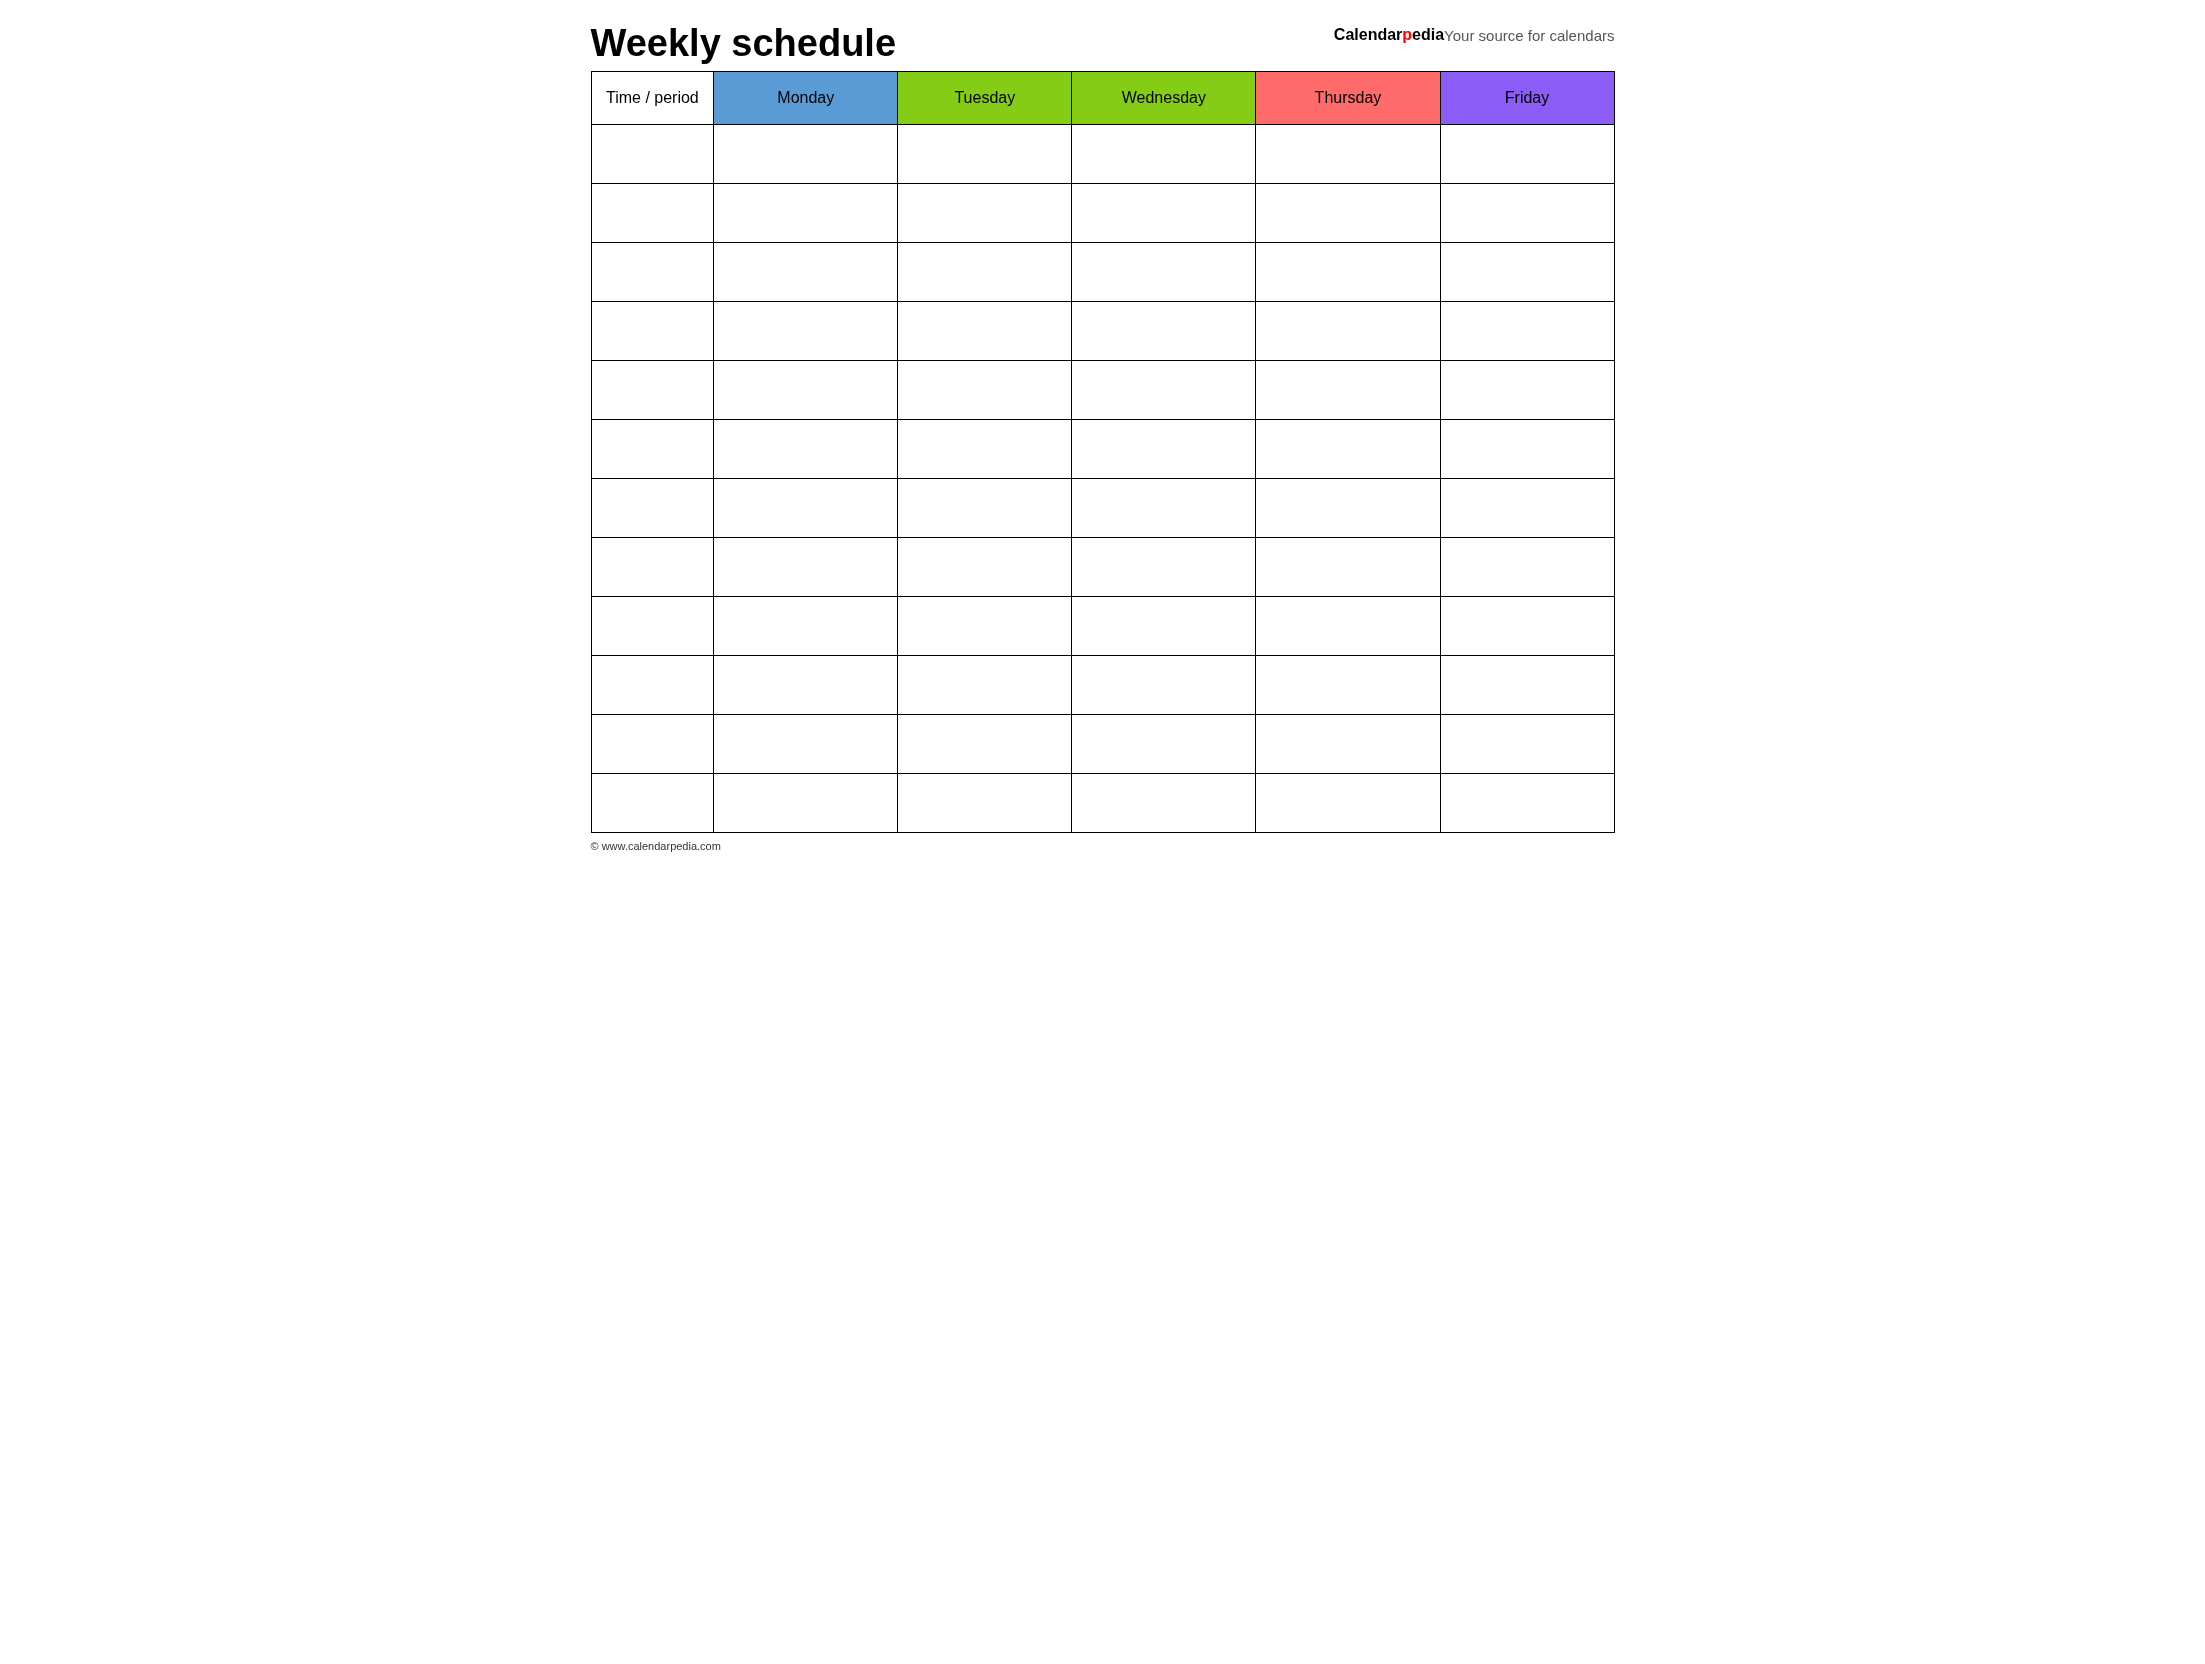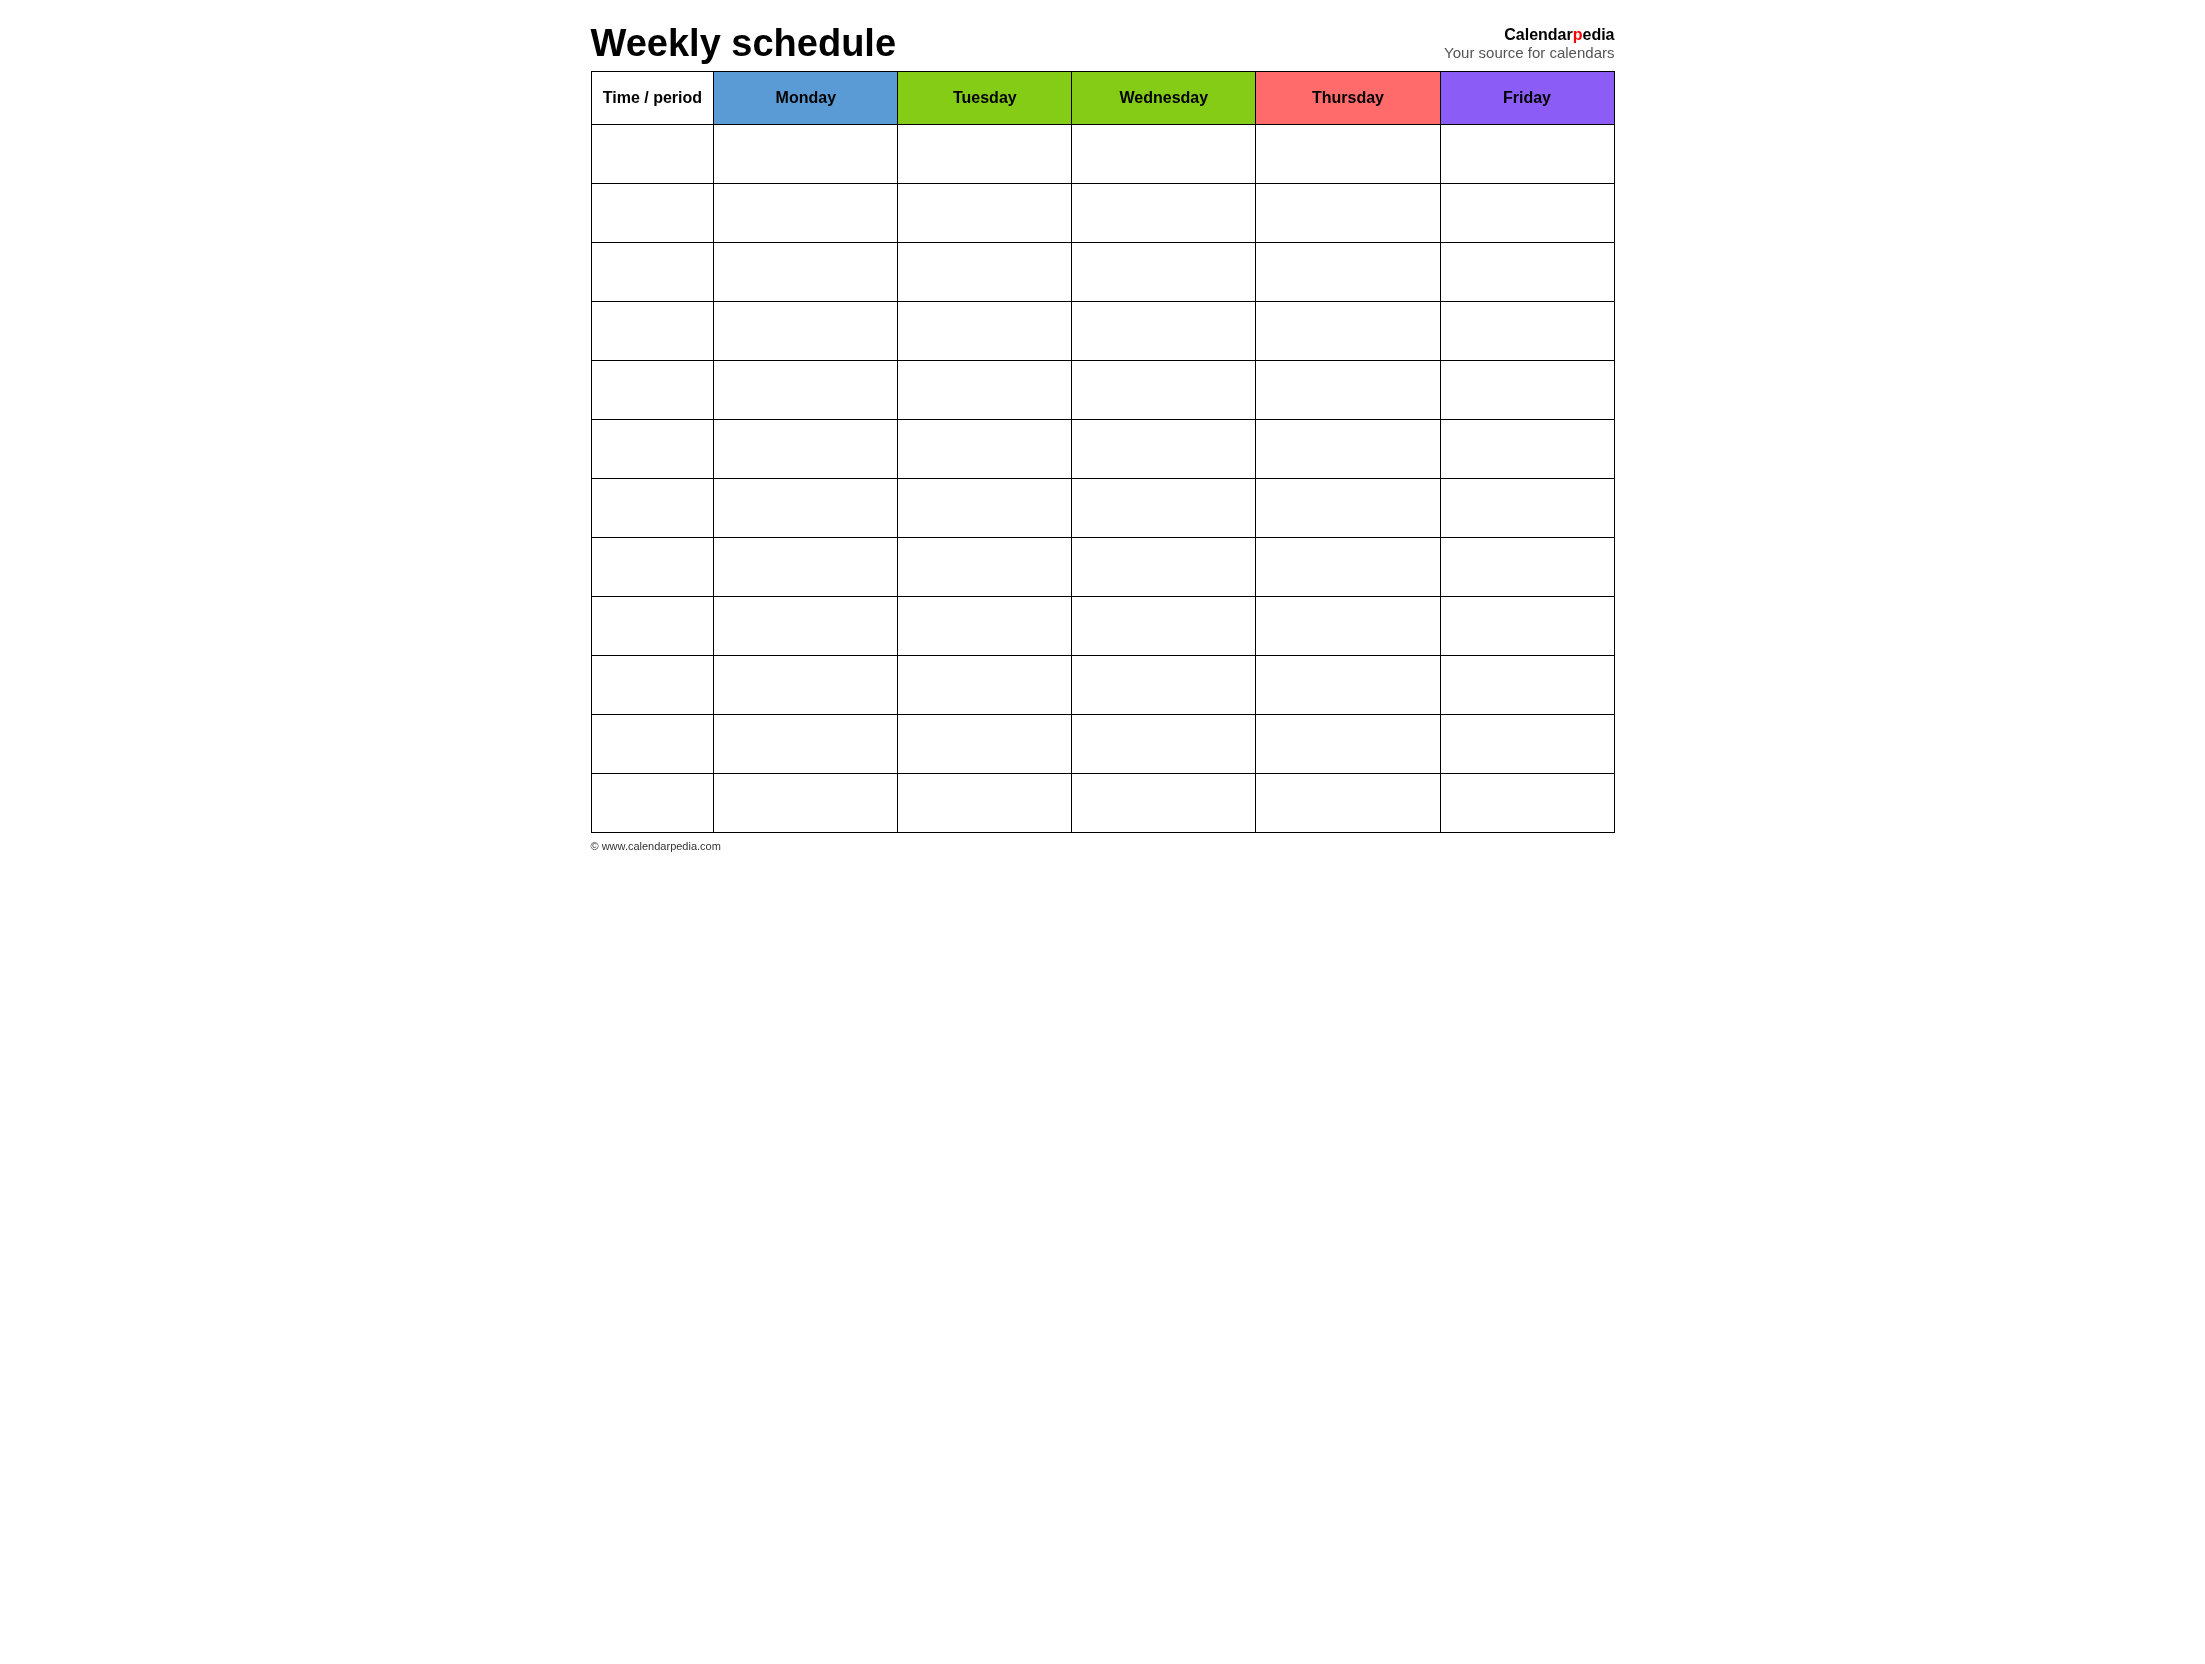--- a/index.html
+++ b/index.html
@@ -30,21 +30,21 @@
 
     .page-title {
       font-size: 38px;
       font-weight: bold;
       color: #000000;
       line-height: 1.1;
     }
 
     .logo-area {
       display: flex;
-      flex-direction: column;
+      flex-direction: row;
       align-items: flex-end;
       padding-top: 2.9px;
     }
 
     .logo-text {
       font-size: 16px;
       font-weight: bold;
       color: #000000;
     }
 
@@ -74,21 +74,21 @@
     .schedule-table td {
       border: 0.7px solid #000000;
       padding: 0;
       height: 59px;
     }
 
     .schedule-table thead th {
       height: 53px;
       text-align: center;
       font-size: 16px;
-      font-weight: bold;
+      font-weight: normal;
       color: #000000;
       vertical-align: middle;
     }
 
     .col-time {
       width: 12%;
       background: #ffffff;
     }
 
     .col-monday {

